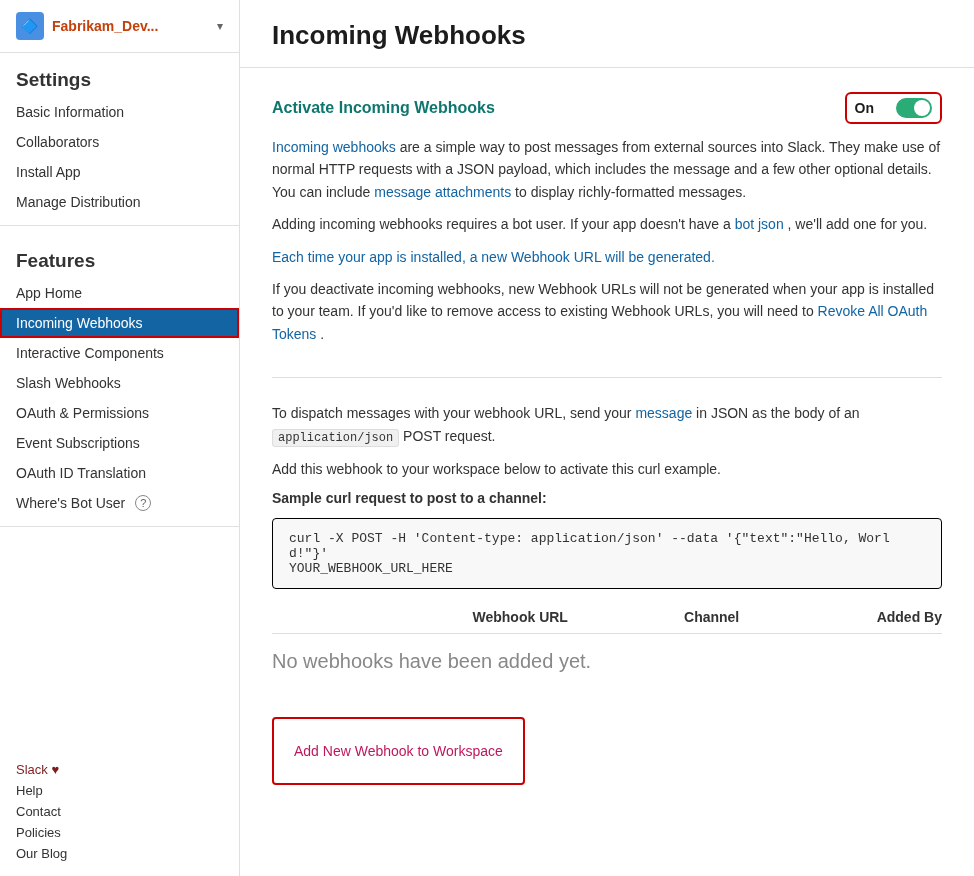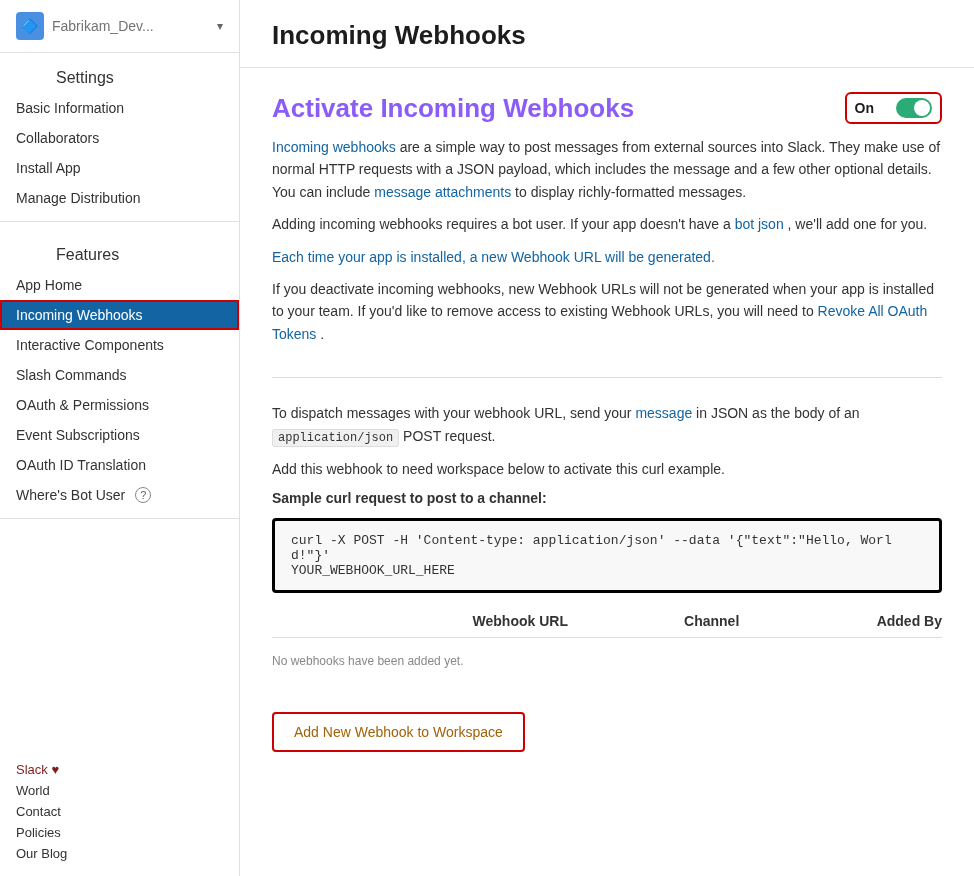--- a/index.html
+++ b/index.html
@@ -33,37 +33,36 @@
       border-radius: 4px;
       display: flex;
       align-items: center;
       justify-content: center;
       color: white;
       font-size: 14px;
     }
 
     .sidebar-app-name {
       font-size: 14px;
-      font-weight: 400;
-      color: #737373;
+      font-weight: 700;
+      color: #c2410c;
       flex: 1;
     }
 
     .sidebar-dropdown-icon {
       color: #666;
       font-size: 12px;
     }
 
     .sidebar-section-label {
       padding: 16px 16px 6px 16px;
-      font-size: 16px;
-      font-weight: 400;
+      font-size: 19px;
+      font-weight: 700;
       color: #333;
       text-transform: none;
-      margin-left: 40px;
     }
 
     .sidebar-item {
       padding: 7px 16px;
       cursor: pointer;
       color: #333;
       font-size: 14px;
       display: flex;
       align-items: center;
       gap: 6px;
@@ -133,23 +132,23 @@
     }
 
     .section-header-row {
       display: flex;
       align-items: center;
       justify-content: space-between;
       margin-bottom: 12px;
     }
 
     .section-title {
-      font-size: 26px;
+      font-size: 16px;
       font-weight: 700;
-      color: #8b5cf6;
+      color: #0f766e;
     }
 
     
     .toggle-container {
       display: flex;
       align-items: center;
       border: 2px solid #cc0000;
       border-radius: 6px;
       padding: 4px 8px;
       gap: 22px;
@@ -200,21 +199,21 @@
 
     .section-divider {
       border: none;
       border-top: 1px solid #ddd;
       margin: 24px 0;
     }
 
     
     .code-block {
       background: #f8f8f8;
-      border: 3px solid #000000;
+      border: 1px solid #000000;
       border-radius: 4px;
       padding: 12px 16px;
       font-family: 'Courier New', monospace;
       font-size: 13px;
       color: #333;
       margin: 12px 0;
       white-space: pre-wrap;
       word-break: break-all;
     }
 
@@ -245,34 +244,34 @@
     }
 
     .webhook-table td {
       padding: 8px 0;
       font-size: 14px;
       color: #666;
     }
 
     .no-webhooks-text {
       color: #888;
-      font-size: 12px;
+      font-size: 20px;
       padding: 8px 0;
       margin-bottom: 16px;
     }
 
     
     .add-webhook-btn {
       border: 2px solid #cc0000;
       border-radius: 4px;
       background: white;
-      padding: 10px 20px;
+      padding: 24px 20px;
       font-size: 14px;
       font-weight: 500;
-      color: #a16207;
+      color: #be185d;
       cursor: pointer;
       display: inline-block;
     }
 
     .section-sample-label {
       font-weight: 700;
       font-size: 14px;
       margin-bottom: 6px;
     }
 
@@ -322,21 +321,21 @@
   <div class="sidebar-item">
     <span>App Home</span>
   </div>
   <div class="sidebar-item active has-border-highlight">
     <span>Incoming Webhooks</span>
   </div>
   <div class="sidebar-item">
     <span>Interactive Components</span>
   </div>
   <div class="sidebar-item">
-    <span>Slash Commands</span>
+    <span>Slash Webhooks</span>
   </div>
   <div class="sidebar-item">
     <span>OAuth &amp; Permissions</span>
   </div>
   <div class="sidebar-item">
     <span>Event Subscriptions</span>
   </div>
   <div class="sidebar-item">
     <span>OAuth ID Translation</span>
   </div>
@@ -345,21 +344,21 @@
     <span class="question-icon">?</span>
   </div>
 
   <div class="sidebar-divider"></div>
 
   <div class="sidebar-footer">
     <div class="sidebar-footer-item slack-brand">
       <span>Slack ♥</span>
     </div>
     <div class="sidebar-footer-item">
-      <span>World</span>
+      <span>Help</span>
     </div>
     <div class="sidebar-footer-item">
       <span>Contact</span>
     </div>
     <div class="sidebar-footer-item">
       <span>Policies</span>
     </div>
     <div class="sidebar-footer-item">
       <span>Our Blog</span>
     </div>
@@ -414,21 +413,21 @@
 
       <p class="section-text">
         <span>To dispatch messages with your webhook URL, send your </span>
         <a class="link-text" href="#">message</a>
         <span> in JSON as the body of an </span>
         <code class="inline-code">application/json</code>
         <span> POST request.</span>
       </p>
 
       <p class="section-text">
-        Add this webhook to need workspace below to activate this curl example.
+        Add this webhook to your workspace below to activate this curl example.
       </p>
 
       <p class="section-sample-label">Sample curl request to post to a channel:</p>
 
       <div class="code-block">curl -X POST -H 'Content-type: application/json' --data '{"text":"Hello, World!"}'
 YOUR_WEBHOOK_URL_HERE</div>
 
       <table class="webhook-table">
         <thead>
           <tr>

